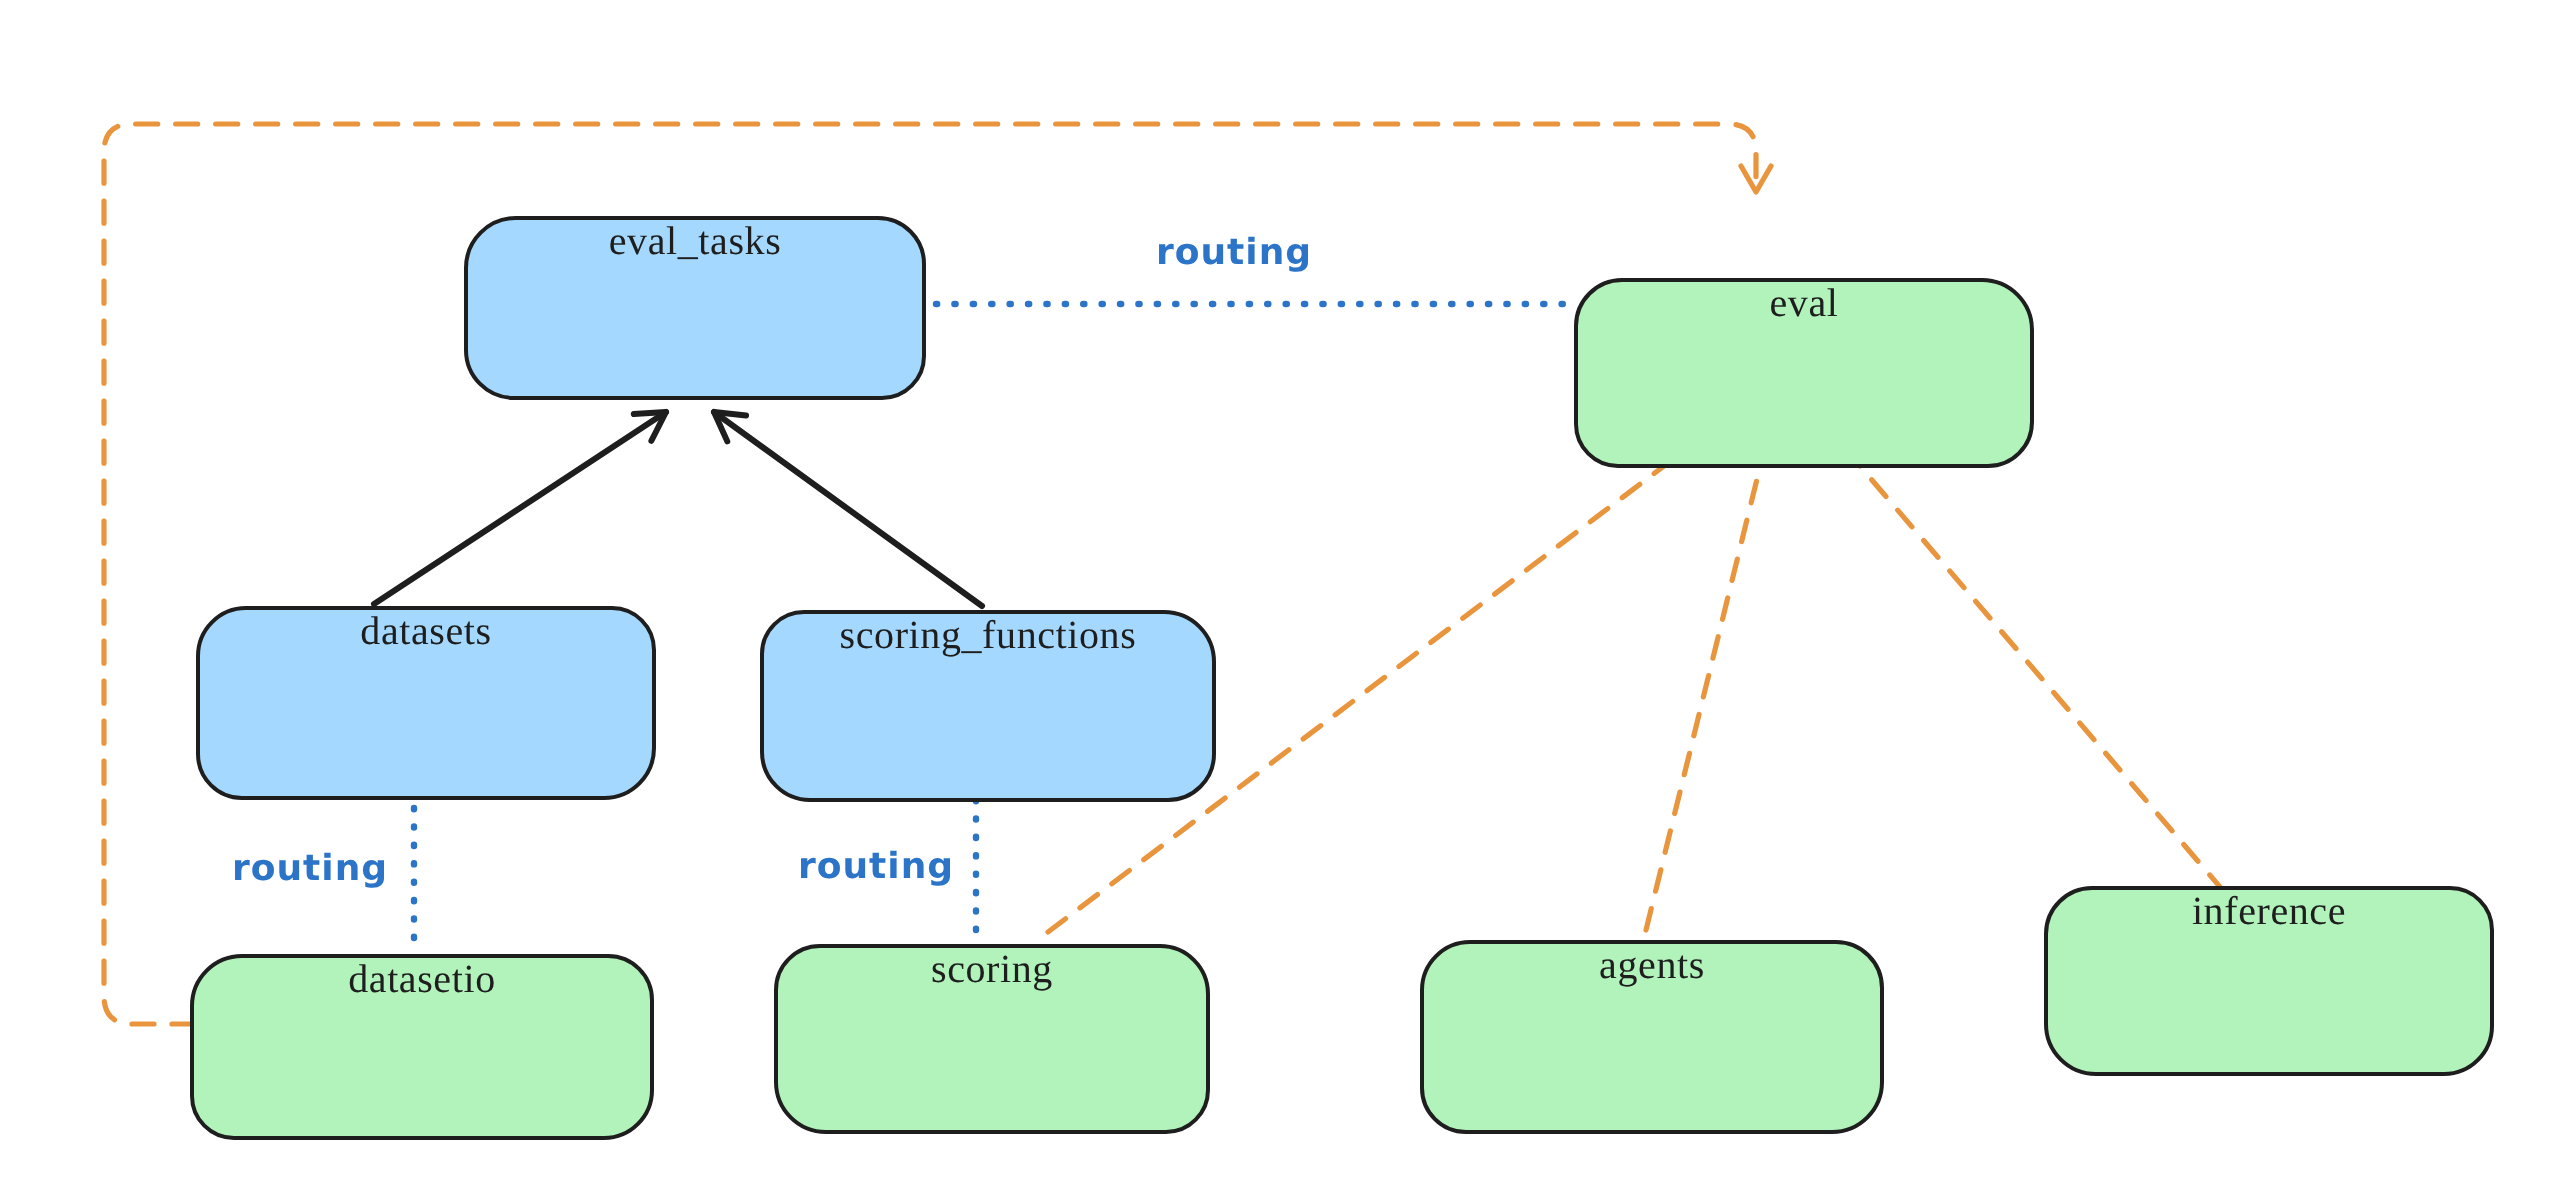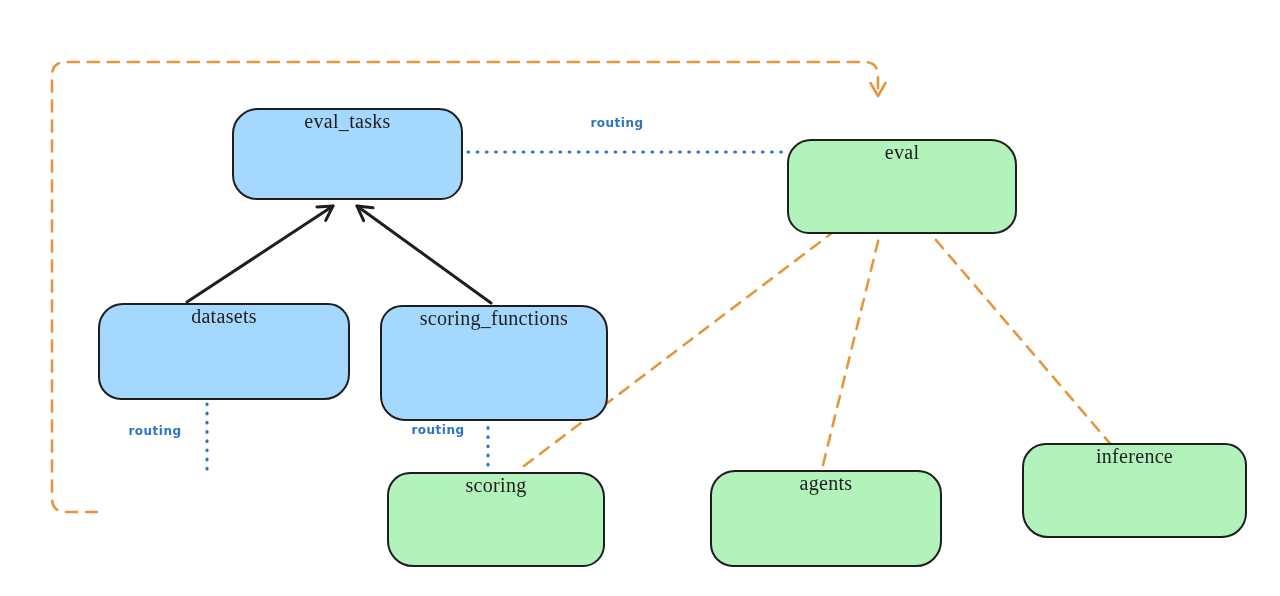--- a/index.html
+++ b/index.html
@@ -65,21 +65,21 @@
     letter-spacing: 0.3px;
     text-align: center;
     font-family: Liberation Serif, serif;
   }
   .node-blue  { background: var(--node-blue-fill); }
   .node-green { background: var(--node-green-fill); }
 
   .edge-label {
     position: absolute;
     color: var(--routing-blue);
-    font-size: 12px;
+    font-size: 18px;
     font-weight: bold;
     letter-spacing: 0.5px;
     text-align: center;
   }
 </style>
 </head>
 <body>
 
 <div class="canvas">
 
@@ -107,28 +107,31 @@
   </svg>
 
   <div class="node node-blue" style="left:232px; top:108px; width:231px; height:92px; border-radius:26px 24px 22px 25px;">
     <span>eval_tasks</span>
   </div>
 
   <div class="node node-green" style="left:787px; top:103px; width:230px; height:95px; border-radius:24px 26px 23px 22px;margin-top:36px;">
     <span>eval</span>
   </div>
 
-  <div class="node node-blue" style="left:98px; top:303px; width:252px; height:97px; border-radius:25px 22px 26px 23px;">
+  <div class="node node-blue" style="left:98px; top:303px; width:230px; height:97px; border-radius:25px 22px 26px 23px;">
     <span>datasets</span>
   </div>
 
-  <div class="node node-blue" style="left:380px; top:305px; width:228px; height:116px; border-radius:22px 26px 24px 25px;">
+  <div class="node node-blue" style="left:380px; top:305px; width:228px; height:96px; border-radius:22px 26px 24px 25px;">
     <span>scoring_functions</span>
   </div>
 
+  <div class="node node-green" style="left:95px; top:477px; width:232px; height:93px; border-radius:26px 23px 25px 22px;">
+    <span>datasetio</span>
+  </div>
 
   <div class="node node-green" style="left:387px; top:472px; width:218px; height:95px; border-radius:23px 25px 22px 26px;">
     <span>scoring</span>
   </div>
 
   <div class="node node-green" style="left:710px; top:470px; width:232px; height:97px; border-radius:25px 24px 26px 23px;">
     <span>agents</span>
   </div>
 
   <div class="node node-green" style="left:1022px; top:443px; width:225px; height:95px; border-radius:24px 22px 25px 26px;">

